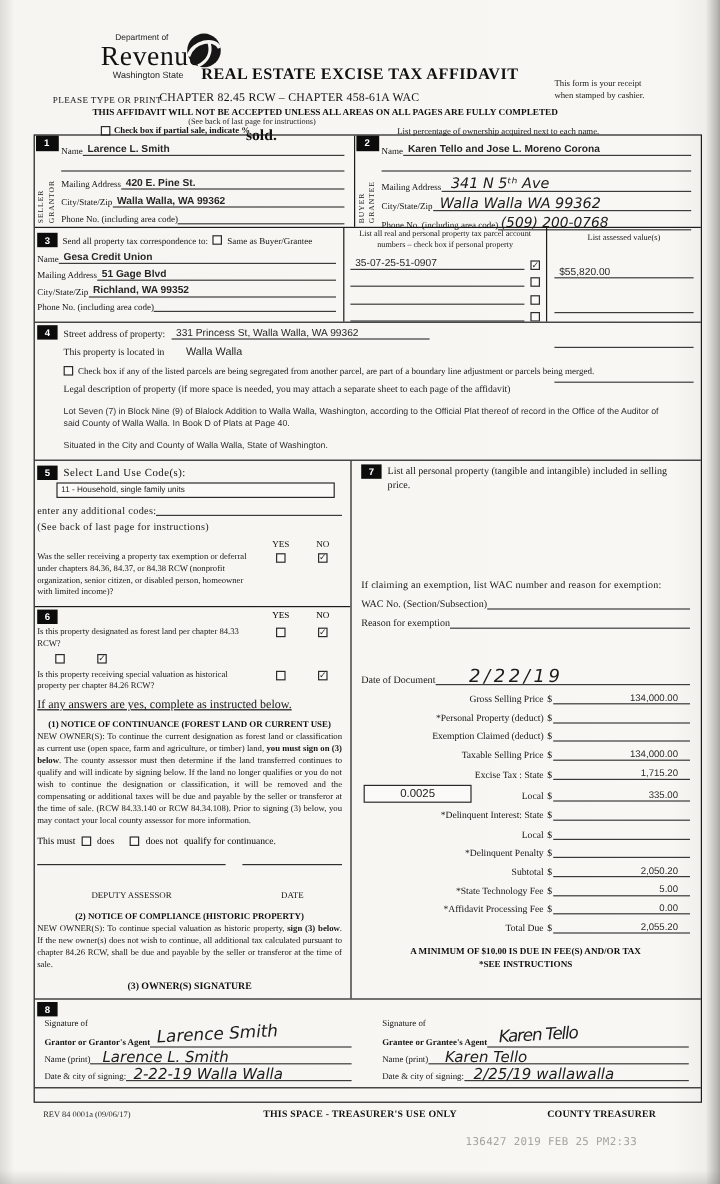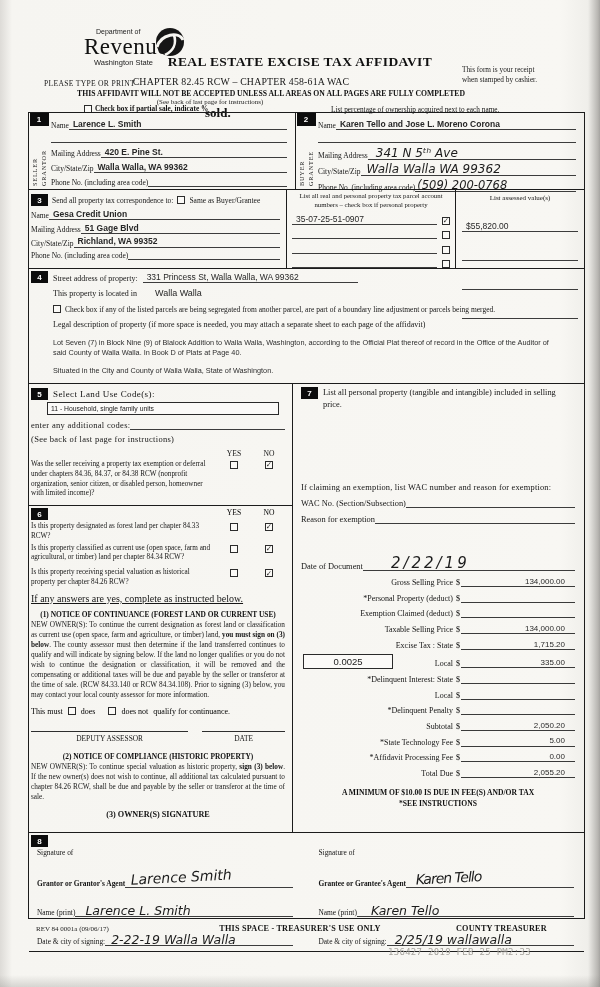--- a/index.html
+++ b/index.html
@@ -83,21 +83,21 @@
   .qrow { display:flex; margin-top:2px; }
   .qt { flex:1; font-size:7.2px; line-height:1.36; color:#161616; padding-right:2px;}
   .qrow .yc,.qrow .nc { display:flex; justify-content:center; align-items:flex-start; padding-top:1px;}
   .div6 { border-top:1px solid #1c1c1c; margin:6px -7px 0 -2px; }
   .noticeT { text-align:center; font-weight:bold; font-size:7.4px; margin-top:6px; color:#101010;}
   .noticeB { font-size:7.25px; line-height:1.38; text-align:justify; margin-top:1px; color:#161616;}
   .tland { display:flex; align-items:center; gap:5px; font-size:8px; margin-top:7px;}
   .dlines { display:flex; gap:14px; margin-top:14px;}
   .dl1 { flex:1.9; border-bottom:1px solid #2e2e2e; height:2px;}
   .dl2 { flex:1; border-bottom:1px solid #2e2e2e; height:2px;}
-  .dlabs { display:flex; gap:14px; margin-top:2px;}
+  .dlabs { display:flex; gap:14px; margin-top:20px;}
   .dlabs div { text-align:center; font-size:7.4px; color:#161616;}
   .osig { text-align:center; font-weight:bold; font-size:8.2px; margin-top:8px; color:#101010;}
 
   .s7head { display:flex; gap:5px; margin-top:3px;}
   .s7txt { font-size:8.4px; line-height:1.45; color:#141414; width:252px;}
   .exnote { font-size:8.4px; letter-spacing:0.2px; color:#141414;}
   .colR .row.wac { margin-top:7px; }
   .frow { display:flex; align-items:flex-end; margin-top:3.4px; height:12.3px; position:relative;}
   .flab { width:152px; text-align:right; font-size:8px; color:#141414; white-space:nowrap; flex:none;}
   .fdol { font-size:8px; margin:0 1px 0 3px; flex:none;}
@@ -108,21 +108,21 @@
              color:#222; line-height:13px;}
   .minnote { text-align:center; font-weight:bold; font-size:7.6px; margin-top:9px; line-height:1.5; color:#101010;}
 
   
   .row5 { height:87px; display:flex; flex-direction:column;}
   .cert { display:flex; align-items:center; padding:2px 6px 0 2px;}
   .cert .t { flex:1; text-align:center; font-weight:bold; font-size:8.2px; color:#0f0f0f; letter-spacing:0.2px;}
   .sigcols { display:flex; gap:26px; padding:1px 10px 0 8px;}
   .sigcol { flex:1; }
   .sigcol .lbl { font-size:7.4px; }
-  .sigcol .row { margin-top:17px; }
+  .sigcol .row { margin-top:2px; }
   .b { font-weight:bold; }
   .sig { font-size:14px; transform:rotate(-3deg); transform-origin:left bottom; }
   .perjury { border-top:1px solid #1c1c1c; margin-top:5px; padding:2.5px 8px 0 8px; font-size:7.15px; line-height:1.4; color:#131313;}
 
   
   .f-rev { left:36px; top:925px; font-size:7px; color:#1d1d1d;}
   .f-space { left:150px; top:924px; width:300px; text-align:center; font-size:8.2px; font-weight:bold; letter-spacing:0.2px; color:#131313;}
   .f-ct { left:456px; top:924px; font-size:8.2px; font-weight:bold; letter-spacing:0.2px; color:#131313;}
   .f-stamp { left:388px; top:947px; font-family:"DejaVu Sans Mono",monospace; font-size:9px; color:#a6a49e; letter-spacing:0.3px;}
   .edge-b { left:0; top:975px; width:600px; height:12px; background:linear-gradient(180deg,rgba(0,0,0,0) 0,rgba(120,118,114,0.25) 100%);}
@@ -374,21 +374,20 @@
           <div class="yc">
               <span class="cb"></span>
             </div>
           <div class="nc">
               <span class="cb">
                 <span>✓</span>
               </span>
             </div>
         </div>
         <div class="qrow">
-          <div class="qt">Is this property classified as current use (open space, farm and agricultural, or timber) land per chapter 84.34 RCW?</div>
           <div class="yc">
               <span class="cb"></span>
             </div>
           <div class="nc">
               <span class="cb">
                 <span>✓</span>
               </span>
             </div>
         </div>
         <div class="qrow" style="margin-top:5px;">

